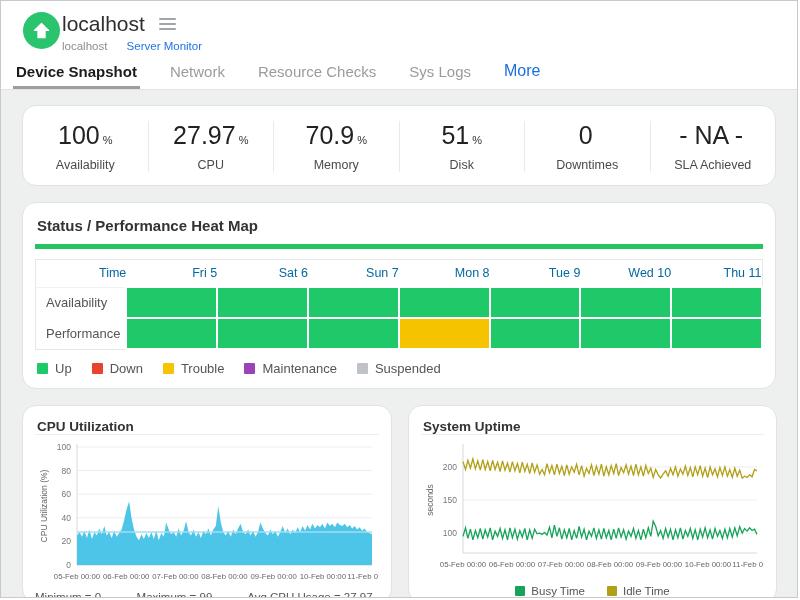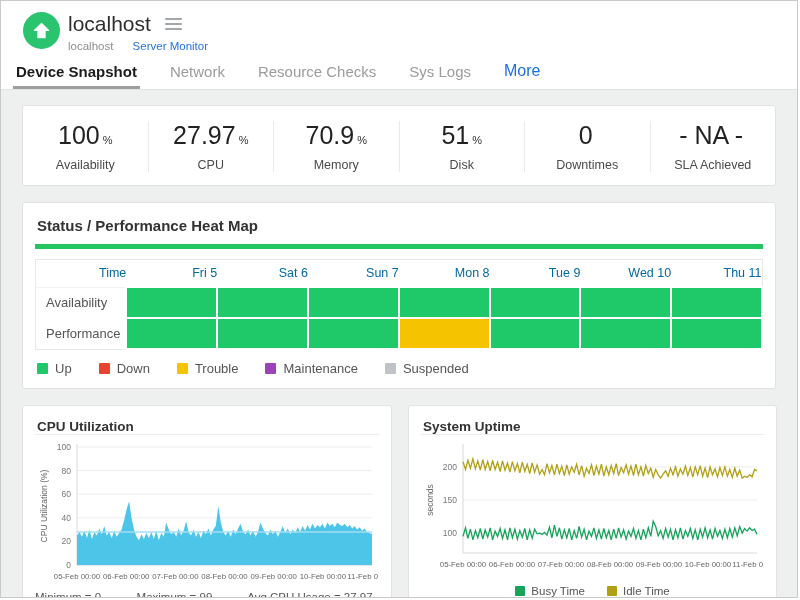--- a/index.html
+++ b/index.html
@@ -4,55 +4,55 @@
 <style>
   * { box-sizing: border-box; margin: 0; padding: 0; }
   html,body { width:800px; height:600px; }
   body { font-family:"Liberation Sans", sans-serif; }
   .page { width:798px; height:598px; border:1px solid #c9c9c9; background:#fff; overflow:hidden; position:relative; }
 
   
   .header { padding:11px 0 0 22px; background:#fff; }
   .brand-row { display:flex; align-items:flex-start; }
   .status-circle { width:37px; height:37px; border-radius:50%; background:#2bc46e; display:flex; align-items:center; justify-content:center; flex:0 0 auto; }
-  .title-col { margin-left:8px; }
+  .title-col { margin-left:2px; }
   .title-line { display:flex; align-items:center; }
   .page-title { font-size:21px; color:#2e2e2e; }
   .hamburger { margin-left:12px; cursor:pointer; padding:2px; }
   .hamburger div { width:17px; height:2px; background:#a0a6aa; margin:3px 0; border-radius:1px; }
   .breadcrumb { margin-top:4px; font-size:11.5px; }
   .crumb-device { color:#8d8d8d; margin-right:16px; }
   .crumb-link { color:#2173e2; text-decoration:none; cursor:pointer; }
 
   
   .tabbar { display:flex; align-items:flex-end; gap:27px; padding:10px 0 0 12px; border-bottom:1px solid #e3e3e3; background:#fff; }
   .tab { font-size:15px; color:#9b9b9b; padding:0 3px 9px 3px; cursor:pointer; white-space:nowrap; }
   .tab.active { color:#1c1c1c; font-weight:bold; border-bottom:3px solid #9e9e9e; padding-bottom:6px; }
   .tab.more { color:#1b6fe0; font-size:16px; }
 
   
   .main { background:#eef0ef; height:100%; padding:15px 21px 0 21px; }
-  .card { background:#fff; border:1px solid #e2e2e2; border-radius:3px; }
+  .card { background:#fff; border:1px solid #e2e2e2; border-radius:14px; }
 
   
   .stats { display:flex; padding:15px 0 13px 0; margin-bottom:16px; }
   .stat { flex:1; text-align:center; border-left:1px solid #eaeaea; }
   .stat:first-child { border-left:none; }
   .stat-value { font-size:25px; color:#222; }
   .stat-unit { font-size:11px; color:#333; margin-left:3px; }
   .stat-label { font-size:12.5px; color:#4a4a4a; margin-top:8px; }
 
   
   .heatmap-card { padding:12px 12px 12px 12px; margin-bottom:16px; }
   .card-title { font-size:15px; font-weight:bold; color:#333; padding:2px 0 10px 2px; border-bottom:5px solid #22c55e; }
   .hm-table { width:100%; border-collapse:collapse; border:1px solid #e7e7e7; margin-top:10px; table-layout:fixed; }
   .hm-table th { font-weight:normal; color:#0369a1; font-size:12.5px; text-align:right; padding:6px 0 6px 10px; border-bottom:1px solid #f1f1f1; }
   .hm-table td.rowlabel { font-size:13px; color:#555; padding-left:10px; }
   .hm-table td.cell { border:2px solid #fff; height:31px; }
-  .hm-legend { display:flex; align-items:center; gap:27px; margin-top:11px; padding-left:2px; }
+  .hm-legend { display:flex; align-items:center; gap:20px; margin-top:11px; padding-left:2px; }
   .hm-legend .item { display:flex; align-items:center; font-size:13px; color:#555; }
   .sq { width:11px; height:11px; display:inline-block; margin-right:7px; border-radius:1px; }
 
   
   .charts-row { display:flex; gap:16px; }
   .chart-card { flex:1; padding:12px 12px 8px 12px; height:198px; }
   .chart-title { font-size:13.5px; font-weight:bold; color:#333; padding:1px 0 0 2px; border-bottom:1px solid #ececec; margin-bottom:4px; }
   .chart-svg { display:block; }
   .chart-footer { display:flex; justify-content:center; gap:26px; font-size:11.5px; color:#555; margin-top:2px; }
   .chart-legend { display:flex; justify-content:center; gap:22px; font-size:11.5px; color:#555; margin-top:8px; }

